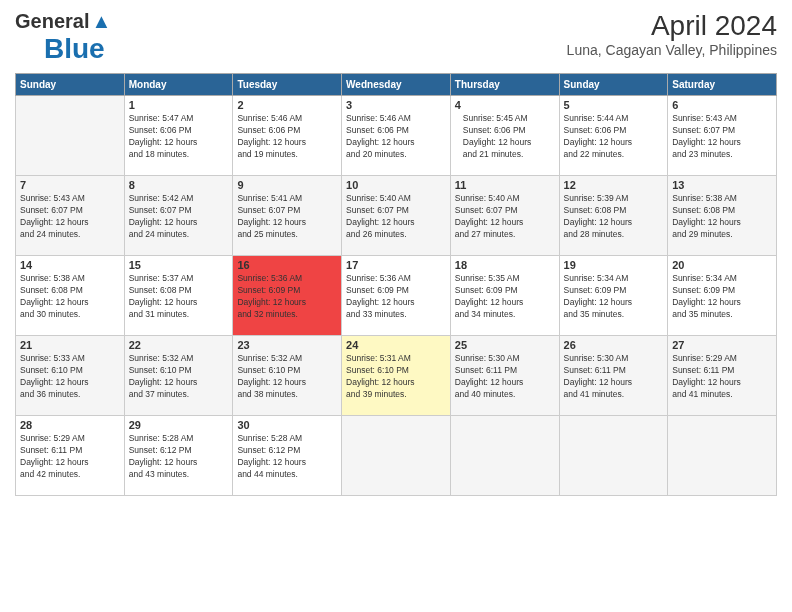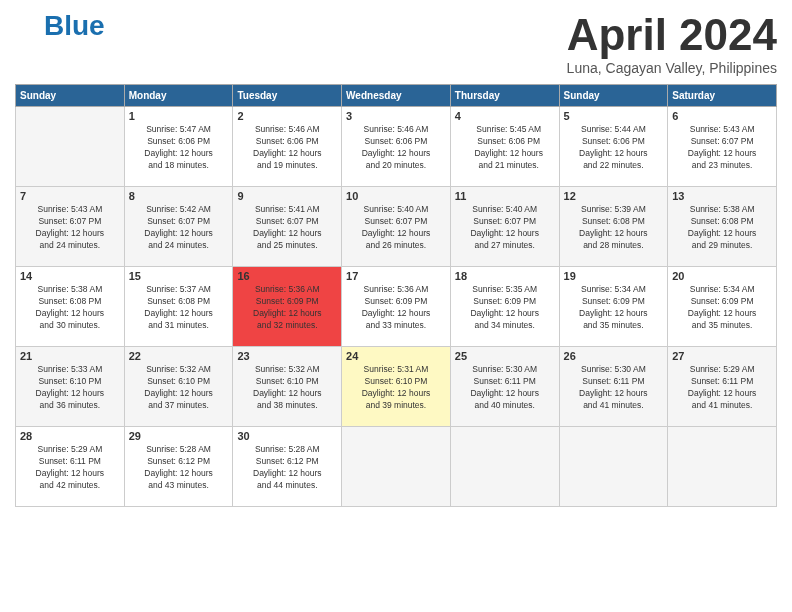--- a/index.html
+++ b/index.html
@@ -26,22 +26,22 @@
       align-items: flex-start;
     }
     .logo-row {
       display: flex;
       align-items: center;
     }
     .title-section {
       text-align: right;
     }
     .month-title {
-      font-size: 44px;
-      font-weight: bold;
+      font-size: 28px;
+      font-weight: normal;
       color: #333;
     }
     .subtitle {
       font-size: 14px;
       color: #555;
     }
     table {
       width: 100%;
       border-collapse: collapse;
       table-layout: fixed;
@@ -71,32 +71,35 @@
       font-size: 11px;
       font-weight: bold;
       color: #333;
       display: block;
       margin-bottom: 2px;
     }
     .day-info {
       font-size: 8.5px;
       line-height: 1.4;
       color: #333;
-      text-align: center;
     }
     tr:nth-child(even) td:not(.empty) {
       background: #fff;
     }
   </style>
 </head>
 <body>
 
 <div class="container">
   <div class="header-section">
     <div class="logo">
+      <div class="logo-row">
+        <span style="font-size:20px;font-weight:bold;color:#333;">General</span>
+        <span style="color:#1a6faf;font-size:20px;margin-left:2px;">▲</span>
+      </div>
       <div>
         <span style="font-size:28px;font-weight:bold;color:#1a6faf;margin-left:29px;">Blue</span>
       </div>
     </div>
     <div class="title-section">
       <div class="month-title">April 2024</div>
       <div class="subtitle">Luna, Cagayan Valley, Philippines</div>
     </div>
   </div>
 

